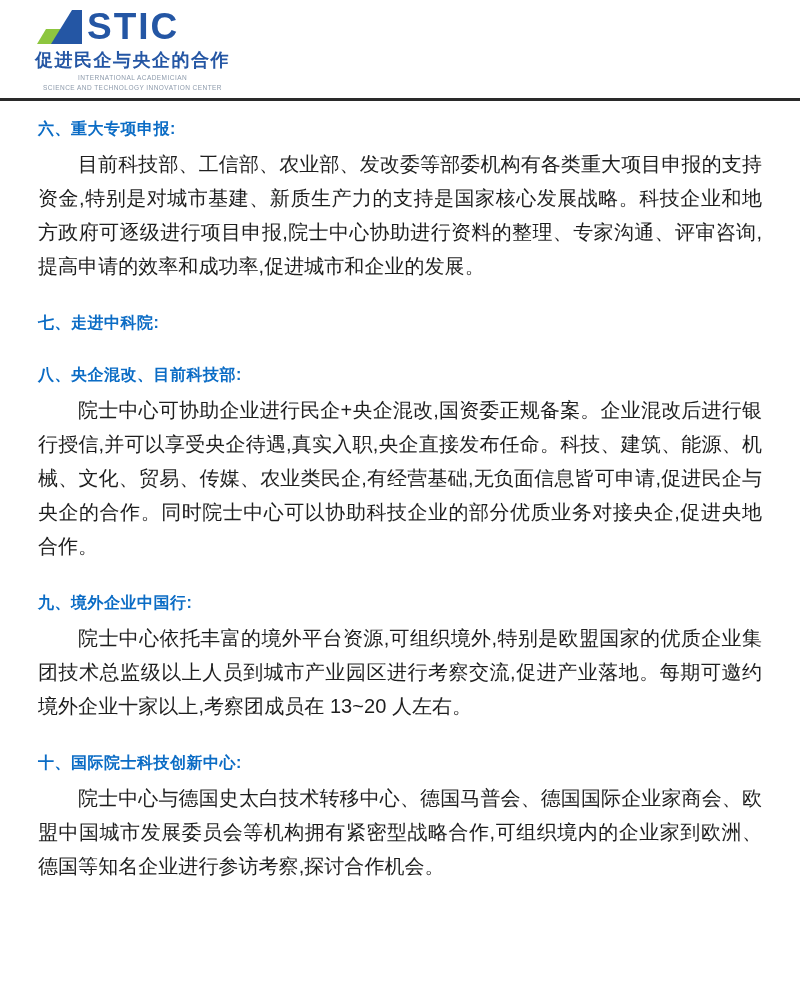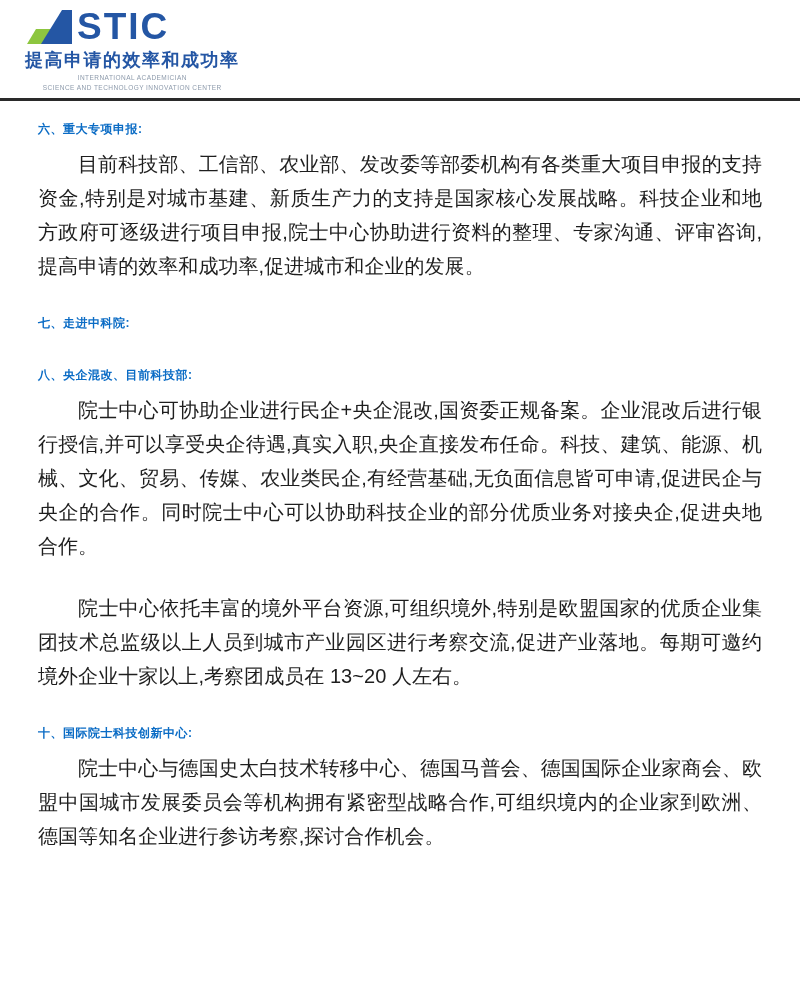--- a/index.html
+++ b/index.html
@@ -11,21 +11,21 @@
   .page {
     position: relative;
     width: 800px;
     height: 985px;
     margin: 0 auto;
     background: #ffffff;
     overflow: hidden;
   }
   
   .header {
-    padding: 6px 0 0 25px;
+    padding: 6px 0 0 35px;
   }
   .logo {
     display: inline-block;
     text-align: center;
   }
   .logo-row {
     display: flex;
     align-items: flex-end;
     justify-content: flex-start;
     height: 40px;
@@ -69,21 +69,21 @@
   }
   
   .main {
     margin: 0 38px;
     width: 724px;
   }
   .sec { margin-top: 28px; }
   .sec.first { margin-top: 16px; }
   .sec-heading {
     margin: 0;
-    font-size: 12px;
+    font-size: 16px;
     line-height: 24px;
     font-weight: 700;
     color: #0b6cc5;
     letter-spacing: 0.5px;
   }
   .sec-body {
     margin: 6px 0 0 0;
     font-size: 20px;
     line-height: 34px;
     color: #1e1e1e;
@@ -101,21 +101,21 @@
 
   <div class="header">
     <div class="logo">
       <div class="logo-row">
         <svg class="logo-mark" viewBox="0 0 52 40" xmlns="http://www.w3.org/2000/svg" aria-hidden="true">
           <polygon points="2,38 17,38 26,23 11,23" fill="#8dc63f"></polygon>
           <polygon points="16,38 37,4 47,4 47,38" fill="#2456a4"></polygon>
         </svg>
         <span class="logo-word">STIC</span>
       </div>
-      <div class="logo-cn">提高申请的效率和成功率</div>
+      <div class="logo-cn">促进民企与央企的合作</div>
       <div class="logo-en">INTERNATIONAL ACADEMICIAN</div>
       <div class="logo-en">SCIENCE AND TECHNOLOGY INNOVATION CENTER</div>
     </div>
   </div>
 
   <div class="rule"></div>
 
   <div class="main">
 
     <section class="sec first">
@@ -126,20 +126,21 @@
     <section class="sec">
       <h2 class="sec-heading">七、走进中科院:</h2>
     </section>
 
     <section class="sec">
       <h2 class="sec-heading">八、央企混改、目前科技部:</h2>
       <p class="sec-body">院士中心可协助企业进行民企+央企混改,国资委正规备案。企业混改后进行银行授信,并可以享受央企待遇,真实入职,央企直接发布任命。科技、建筑、能源、机械、文化、贸易、传媒、农业类民企,有经营基础,无负面信息皆可申请,促进民企与央企的合作。同时院士中心可以协助科技企业的部分优质业务对接央企,促进央地合作。</p>
     </section>
 
     <section class="sec">
+      <h2 class="sec-heading">九、境外企业中国行:</h2>
       <p class="sec-body">院士中心依托丰富的境外平台资源,可组织境外,特别是欧盟国家的优质企业集团技术总监级以上人员到城市产业园区进行考察交流,促进产业落地。每期可邀约境外企业十家以上,考察团成员在 13~20 人左右。</p>
     </section>
 
     <section class="sec">
       <h2 class="sec-heading">十、国际院士科技创新中心:</h2>
       <p class="sec-body">院士中心与德国史太白技术转移中心、德国马普会、德国国际企业家商会、欧盟中国城市发展委员会等机构拥有紧密型战略合作,可组织境内的企业家到欧洲、德国等知名企业进行参访考察,探讨合作机会。</p>
     </section>
 
   </div>
 </div>

